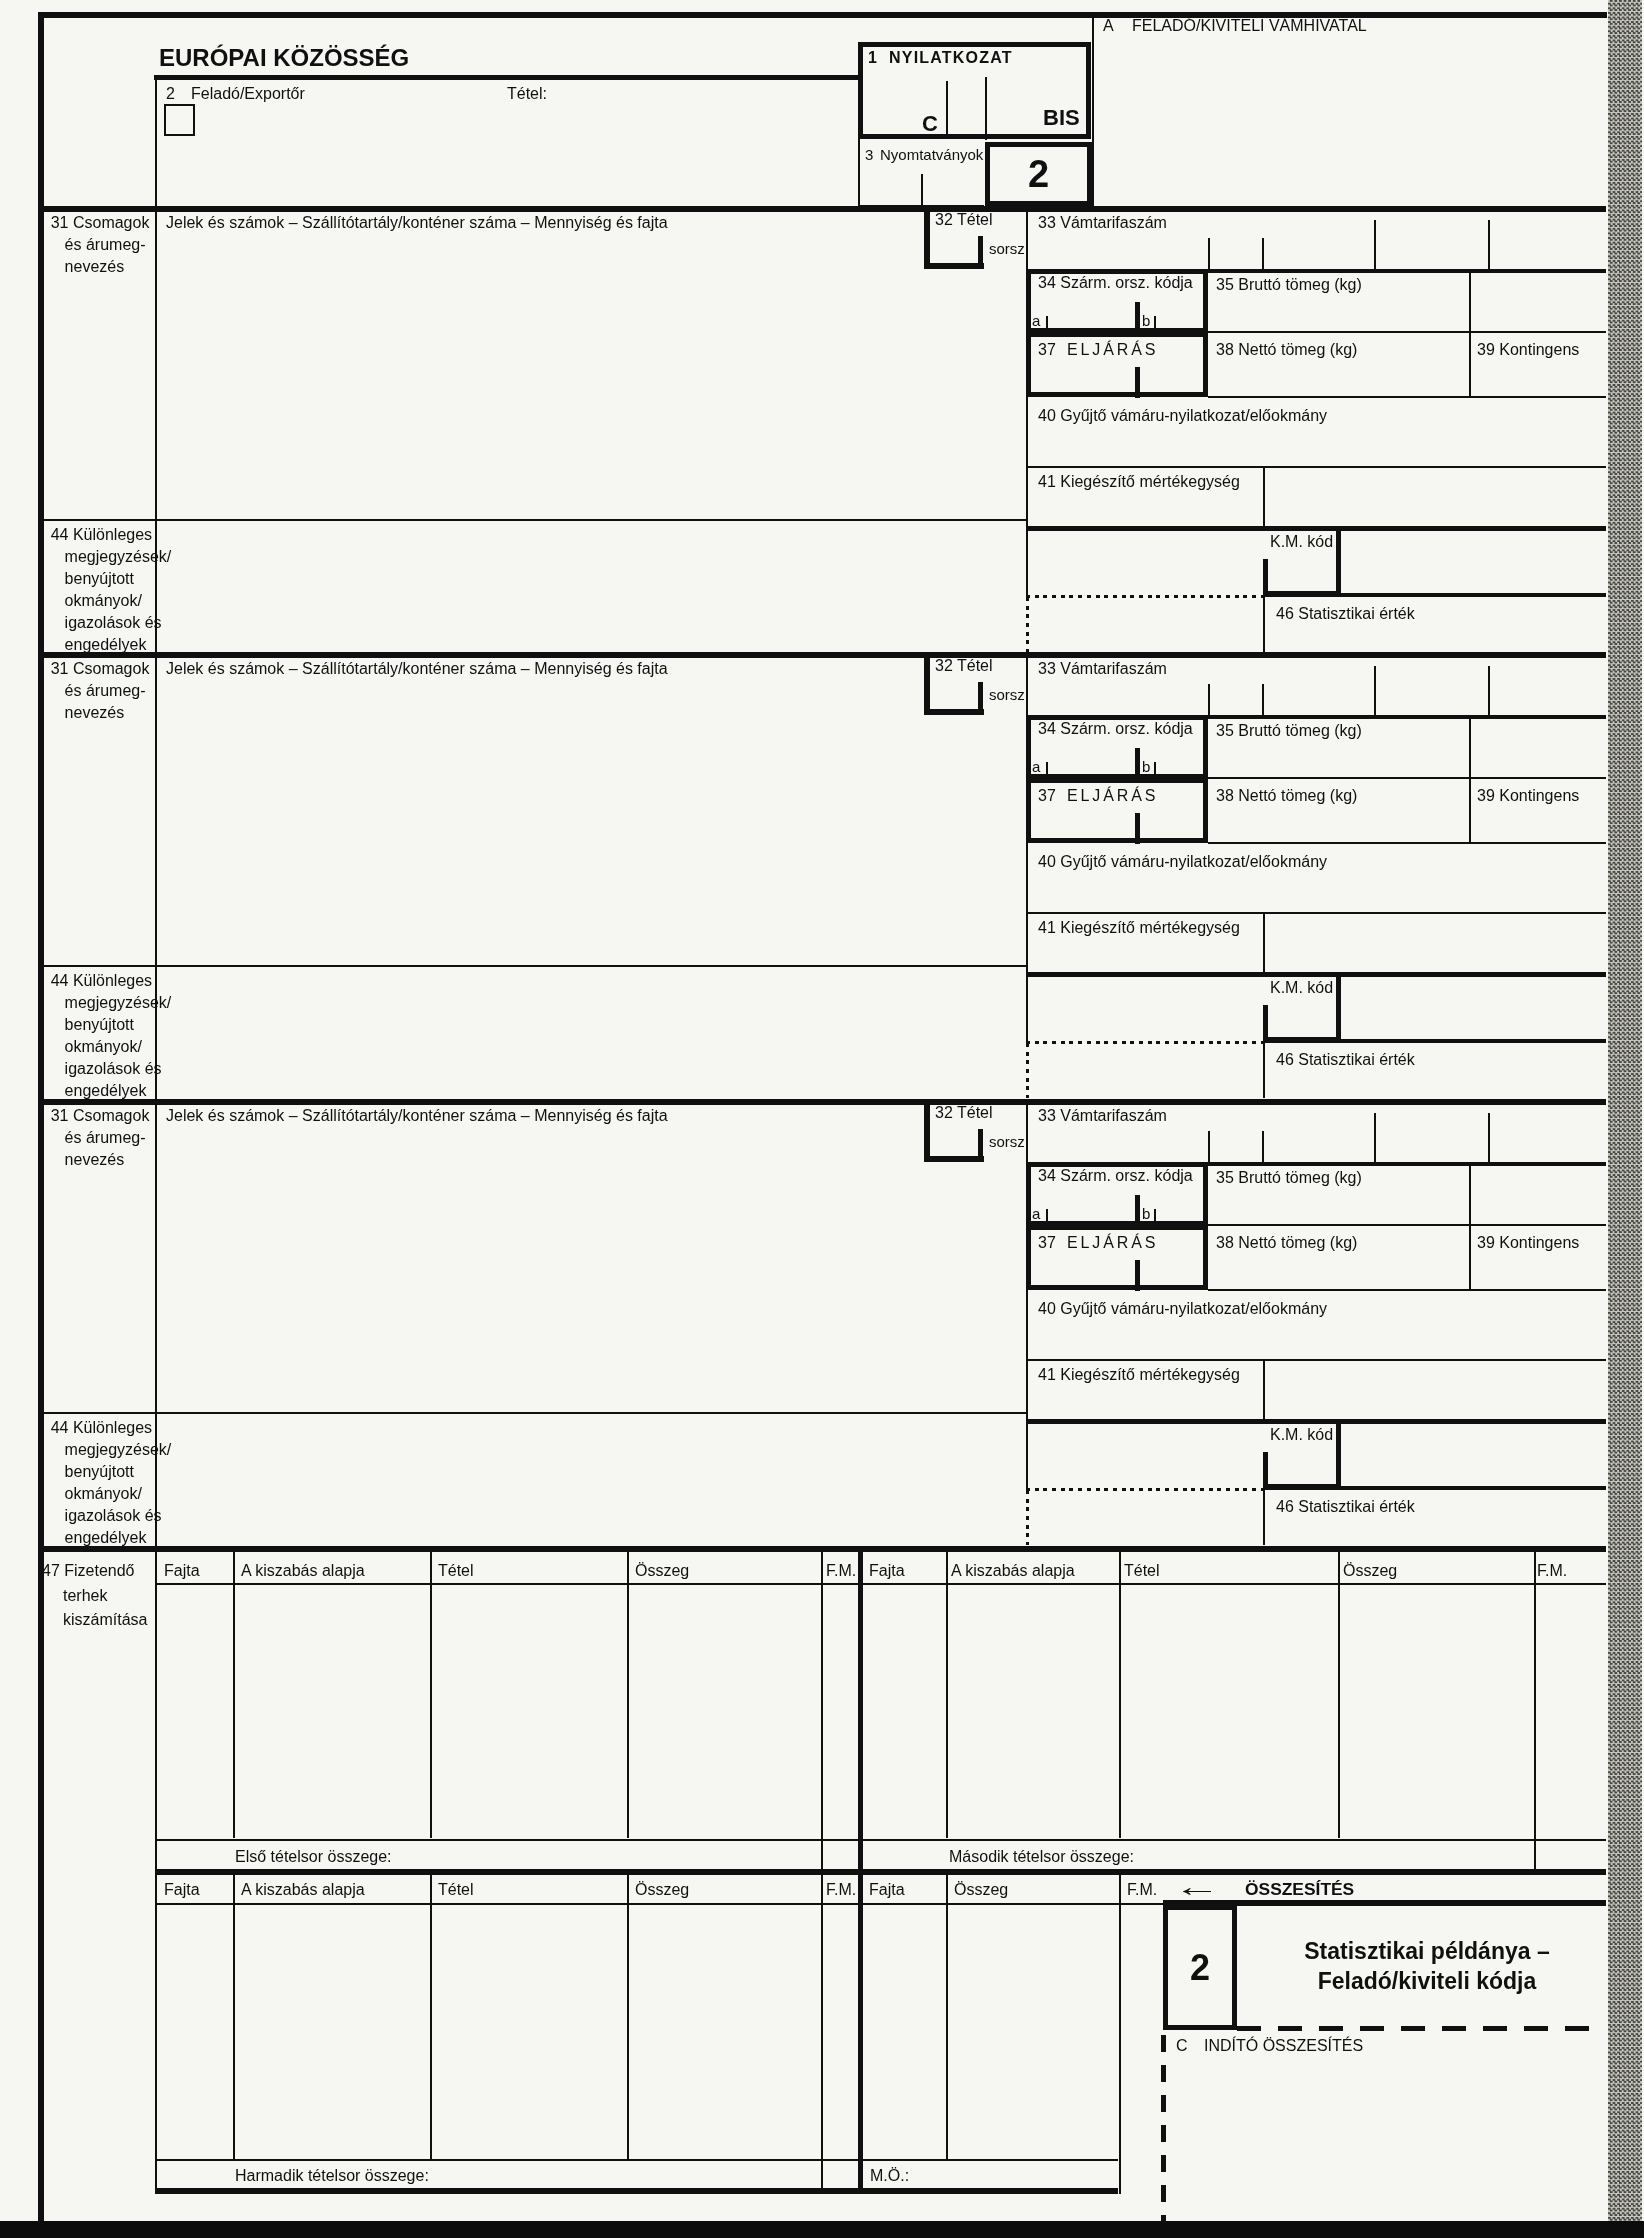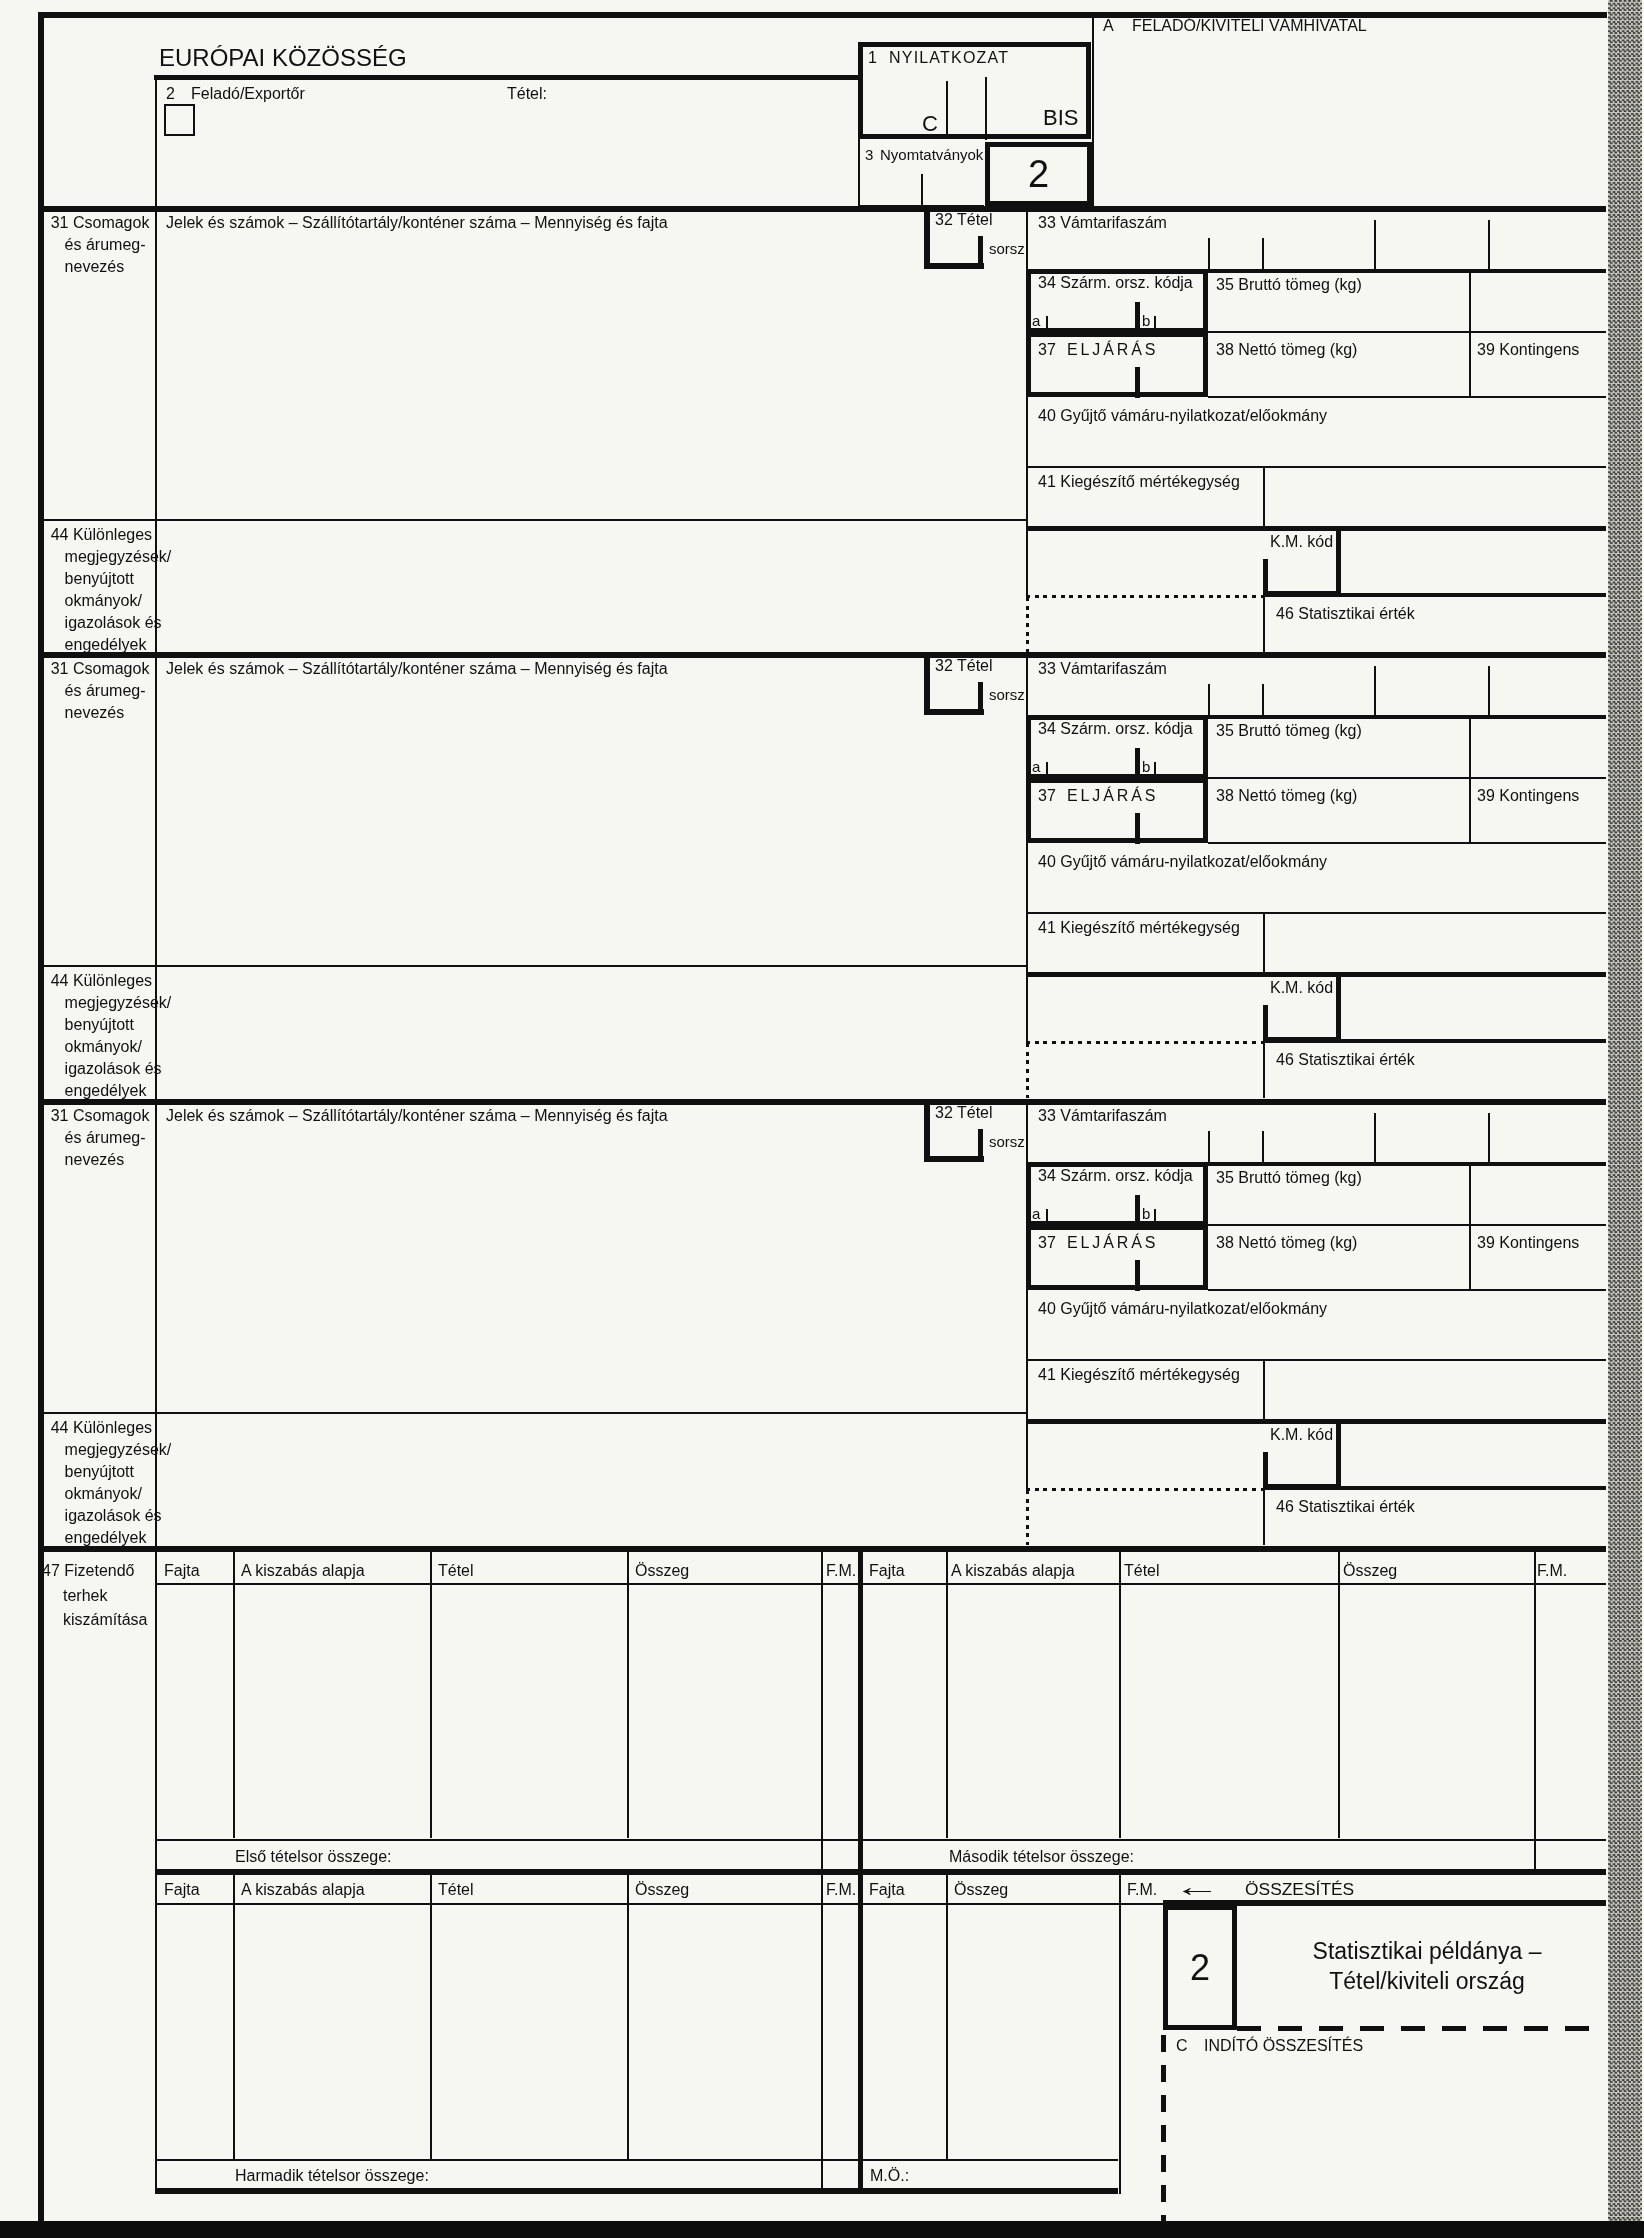--- a/index.html
+++ b/index.html
@@ -4,21 +4,21 @@
 <style>
   html,body{margin:0;padding:0;background:#e8e8e6;}
   #page{position:relative;width:1644px;height:2239px;background:#f6f6f2;
         font-family:"Liberation Sans",sans-serif;color:#101010;overflow:hidden;}
   #page::before{content:"";position:absolute;inset:0;
         background-image:radial-gradient(#c6c6bे 0,#c3c3bb 0.6px,transparent 0.8px);
         background-size:5.2px 5.2px;opacity:.45;pointer-events:none;}
   i{font-style:normal;}
   .l{position:absolute;background:#101010;}
   .t{position:absolute;white-space:nowrap;font-size:16px;line-height:1.15;}
-  .b{font-weight:400;}
+  .b{font-weight:700;}
   .f26{font-size:15px;}.f30{font-size:17.4px;}.f38{font-size:22px;}
   .f40{font-size:23px;}.f42{font-size:24px;}
   .f62{font-size:36px;}.f66{font-size:38px;}
   .ls2{letter-spacing:1.2px;}.ls5{letter-spacing:2.9px;}
   .box{position:absolute;border:5.2px solid #101010;box-sizing:border-box;background:transparent;}
   .bx10{border-width:5.8px;}
   .ctr{display:flex;align-items:center;justify-content:center;}
   .dh{position:absolute;height:2.9px;background:repeating-linear-gradient(90deg,#101010 0 4px,transparent 4px 8.7px);}
   .dv{position:absolute;width:2.9px;background:repeating-linear-gradient(180deg,#101010 0 4px,transparent 4px 8.7px);}
   .DH{position:absolute;height:5.2px;background:repeating-linear-gradient(90deg,#101010 0 24px,transparent 24px 41px);}
@@ -111,21 +111,21 @@
   <div class="t" style="left:954px;top:1881px">Összeg</div>
   <div class="t" style="left:1127px;top:1881px">F.M.</div>
 
   <div class="t arrow" style="left:1173px;top:1872px">←</div>
   <div class="t f30 b" style="left:1245px;top:1879px">ÖSSZESÍTÉS</div>
   <i class="l" style="left:155px;top:1903px;width:1008px;height:1.7px"></i>
   <i class="l" style="left:1163px;top:1900px;width:443px;height:5.8px"></i>
 
   <div class="box bx10 ctr f62 b" style="left:1163px;top:1905px;width:74px;height:125px">2</div>
   <div class="t f40 b" style="left:1253px;top:1938px;width:348px;text-align:center">Statisztikai példánya –</div>
-  <div class="t f40 b" style="left:1253px;top:1968px;width:348px;text-align:center">Tétel/kiviteli ország</div>
+  <div class="t f40 b" style="left:1253px;top:1968px;width:348px;text-align:center">Feladó/kiviteli kódja</div>
   <div class="DH" style="left:1237px;top:2026px;width:369px"></div>
   <div class="t" style="left:1176px;top:2037px">C</div>
   <div class="t" style="left:1204px;top:2037px">INDÍTÓ ÖSSZESÍTÉS</div>
   <div class="DV" style="left:1161px;top:2035px;height:188px"></div>
 
   <i class="l" style="left:155px;top:2159px;width:963px;height:1.7px"></i>
   <div class="t" style="left:235px;top:2167px">Harmadik tételsor összege:</div>
   <div class="t" style="left:870px;top:2167px">M.Ö.:</div>
   <i class="l" style="left:155px;top:2188px;width:963px;height:5.8px"></i>
 

